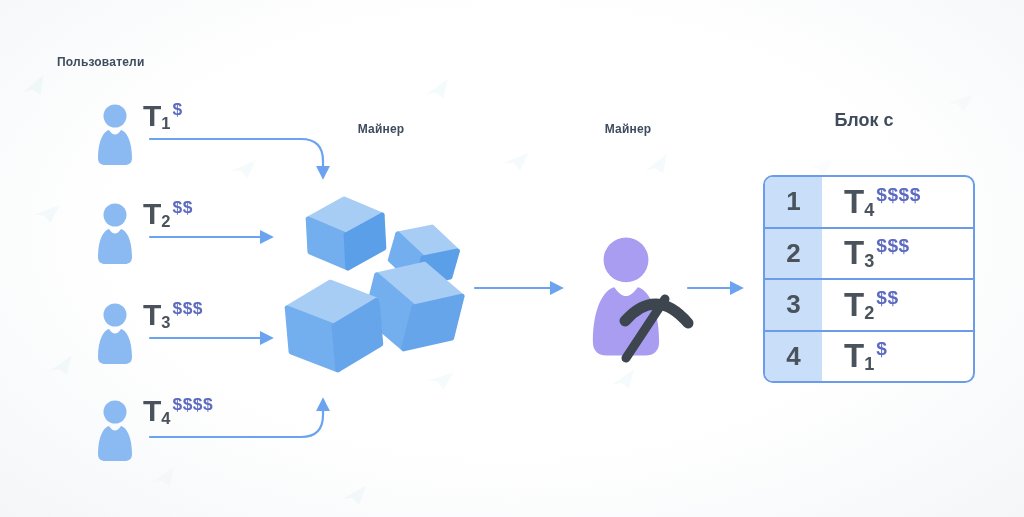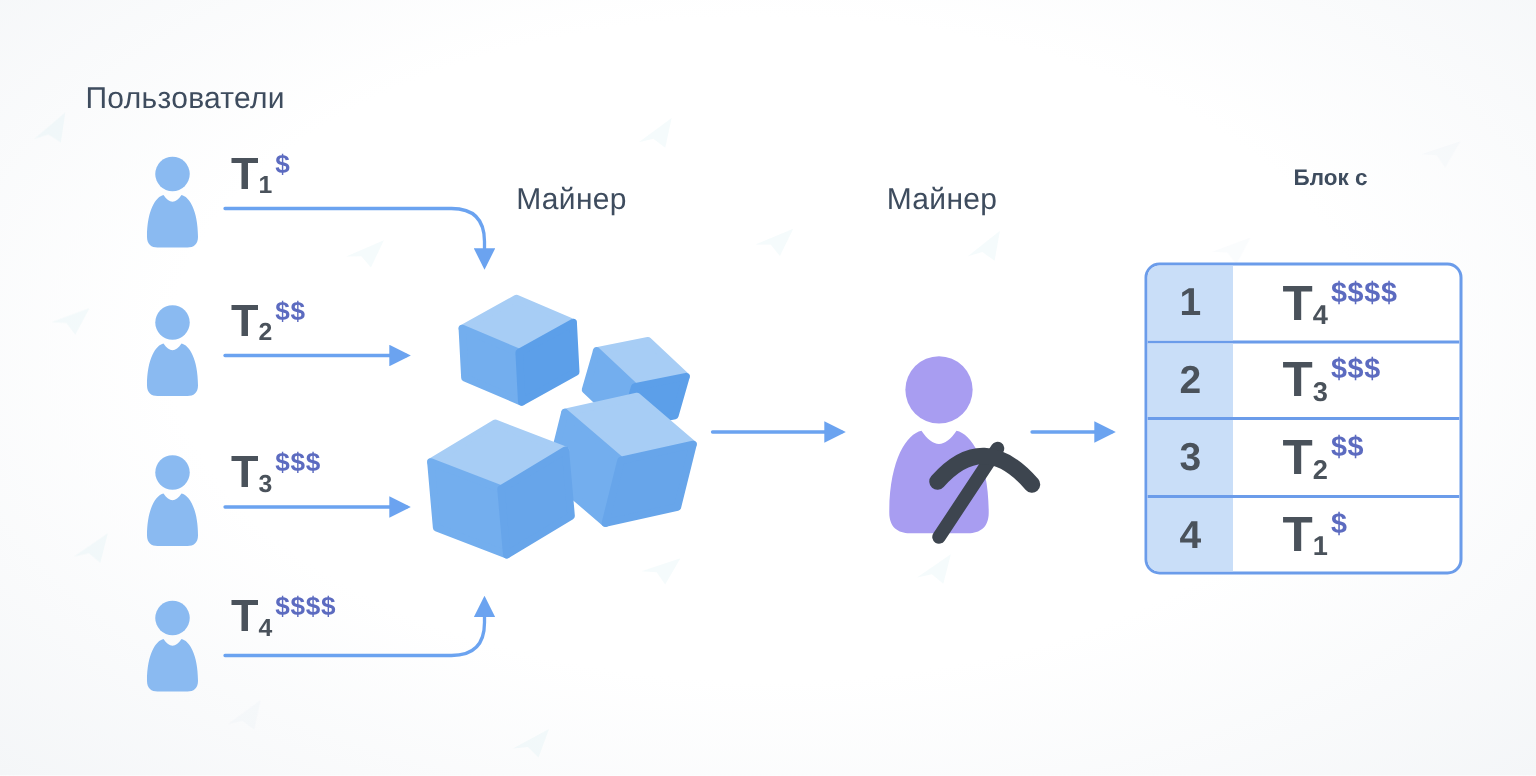--- a/index.html
+++ b/index.html
@@ -8,26 +8,26 @@
     font-family:"Liberation Sans", sans-serif;
     overflow:hidden;
   }
   .canvas{
     position:relative;width:1024px;height:517px;
     background:radial-gradient(ellipse at 50% 45%, #ffffff 55%, #f4f6f8 100%);
     overflow:hidden;
   }
   .abs{position:absolute;}
   .section-label{
-    font-size:20px;font-weight:400;color:#3e4c5e;letter-spacing:.2px;
+    font-size:12px;font-weight:700;color:#3e4c5e;letter-spacing:.2px;
   }
   .center-label{text-align:center;}
   
   .tx-label{
-    font-weight:700;color:#4a525b;line-height:1;white-space:nowrap;margin-left:11px;
+    font-weight:700;color:#4a525b;line-height:1;white-space:nowrap;
   }
   .tx-label .tx-sub{font-size:.55em;vertical-align:-0.18em;font-weight:700;}
   .tx-label .tx-fee{font-size:.58em;vertical-align:.62em;font-weight:700;color:#5c6bc0;margin-left:2px;letter-spacing:.5px;}
   .user-tx{font-size:30px;}
   
   .block-table{
     left:763px;top:175px;width:212px;height:208px;
     border:2px solid #6b9cea;border-radius:10px;
     background:#ffffff;overflow:hidden;
     display:flex;flex-direction:column;box-sizing:border-box;
@@ -39,22 +39,22 @@
   .block-row:last-child{border-bottom:none;}
   .block-row .num-cell{
     width:57px;background:#c9def8;display:flex;align-items:center;justify-content:center;
     font-size:26px;font-weight:700;color:#4a525b;flex:none;
   }
   .block-row .tx-cell{
     flex:1;display:flex;align-items:center;padding-left:22px;
   }
   .block-row .tx-cell .tx-label{font-size:33px;}
   .block-title{
-    left:787px;top:108px;width:200px;
-    font-size:15px;font-weight:700;color:#3e4c5e;line-height:1.4;
+    left:764px;top:108px;width:200px;
+    font-size:18px;font-weight:700;color:#3e4c5e;line-height:1.4;
   }
   svg{display:block;}
 </style>
 </head>
 <body>
 
 <div class="canvas">
 
   <svg class="abs" style="left:0;top:0;" width="1024" height="517" viewBox="0 0 1024 517">
     <defs>

